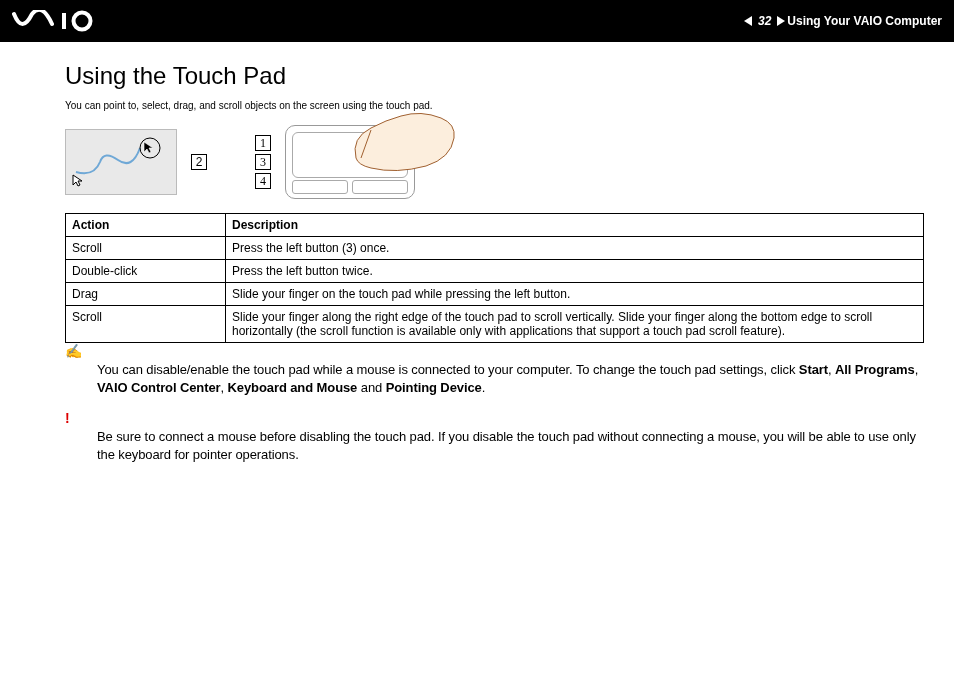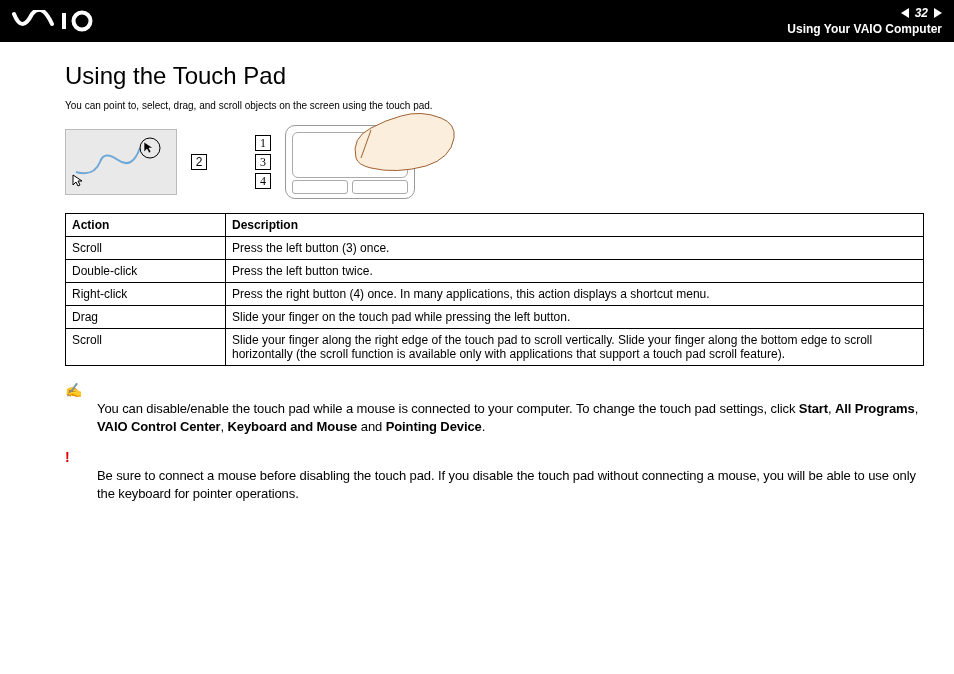--- a/index.html
+++ b/index.html
@@ -1,37 +1,37 @@
 <!DOCTYPE html>
 <html><head>
 <meta charset="utf-8">
 <style>
   * { margin: 0; padding: 0; box-sizing: border-box; }
   body { width: 954px; height: 674px; font-family: Arial, Helvetica, sans-serif; background: #fff; color: #000; position: relative; }
   .header { background: #000; color: #fff; height: 42px; display: flex; align-items: center; justify-content: space-between; padding: 0 12px; }
   .logo svg { display: block; }
-  .header-right { display: flex; flex-direction: column; align-items: flex-end; gap: 2px; }
+  .header-right { display: flex; flex-direction: row; align-items: flex-end; gap: 2px; }
   .pager { display: flex; align-items: center; gap: 6px; font-style: italic; font-weight: bold; font-size: 12px; }
   .section-title { font-weight: bold; font-size: 12px; }
   .arrow { width: 0; height: 0; border-top: 5px solid transparent; border-bottom: 5px solid transparent; cursor: pointer; }
   .arrow-left { border-right: 8px solid #fff; }
   .arrow-right { border-left: 8px solid #fff; }
   .content { padding: 20px 30px 20px 65px; }
   h1 { font-size: 24px; font-weight: 400; margin-bottom: 10px; }
   .intro { font-size: 10px; margin-bottom: 14px; }
   .figure-row { display: flex; align-items: center; gap: 14px; margin-bottom: 14px; }
   .screen-box { width: 112px; height: 66px; background: #e9e9e9; border: 1px solid #bbb; position: relative; }
   .callout-col { display: flex; flex-direction: column; gap: 3px; font-family: "Times New Roman", serif; }
   .callout-num { width: 16px; height: 16px; border: 1.2px solid #000; display: flex; align-items: center; justify-content: center; font-size: 12px; background:#fff; }
   .touchpad-wrap { display: flex; align-items: center; gap: 10px; }
   .touchpad-box { width: 130px; height: 74px; border: 1.5px solid #999; border-radius: 10px; position: relative; background:#fff; }
   .tp-inner { position:absolute; inset:6px 6px 20px 6px; border:1px solid #aaa; border-radius:6px; }
   .tp-btn-l, .tp-btn-r { position:absolute; bottom:4px; height:14px; width:56px; border:1px solid #aaa; border-radius:3px; }
   .tp-btn-l { left:6px; } .tp-btn-r { right:6px; }
-  table { border-collapse: collapse; width: 100%; font-size: 12px; margin-bottom: 16px; border-radius: 13px; }
+  table { border-collapse: collapse; width: 100%; font-size: 12px; margin-bottom: 0; border-radius: 13px; }
   th, td { border: 1px solid #000; padding: 4px 6px; text-align: left; vertical-align: top; }
   th { font-weight: bold; }
   td.action-cell { width: 160px; }
   .note-icon { color: #4aa; font-size: 14px; margin-bottom:2px; }
   .tip-block { font-size: 13px; line-height: 1.35; margin-bottom: 14px; font-family: Arial, sans-serif; margin-left: 32px; }
   .tip-block.condensed { font-stretch: condensed; letter-spacing:-0.1px; }
   .warn-icon { color: #d00; font-weight: bold; font-size: 14px; margin-bottom:2px; }
   b { font-weight: bold; }
   .squiggle { position:absolute; left:8px; top:12px; }
   .cursor-small { position:absolute; left:6px; bottom:6px; }
@@ -105,24 +105,20 @@
     <tbody>
       <tr>
           <td class="action-cell">Scroll</td>
           <td>Press the left button (3) once.</td>
         </tr>
       <tr>
           <td class="action-cell">Double-click</td>
           <td>Press the left button twice.</td>
         </tr>
       <tr>
-          <td class="action-cell">Right-click</td>
-          <td>Press the right button (4) once. In many applications, this action displays a shortcut menu.</td>
-        </tr>
-      <tr>
           <td class="action-cell">Drag</td>
           <td>Slide your finger on the touch pad while pressing the left button.</td>
         </tr>
       <tr>
           <td class="action-cell">Scroll</td>
           <td>Slide your finger along the right edge of the touch pad to scroll vertically. Slide your finger along the bottom edge to scroll horizontally (the scroll function is available only with applications that support a touch pad scroll feature).</td>
         </tr>
     </tbody>
   </table>
 

